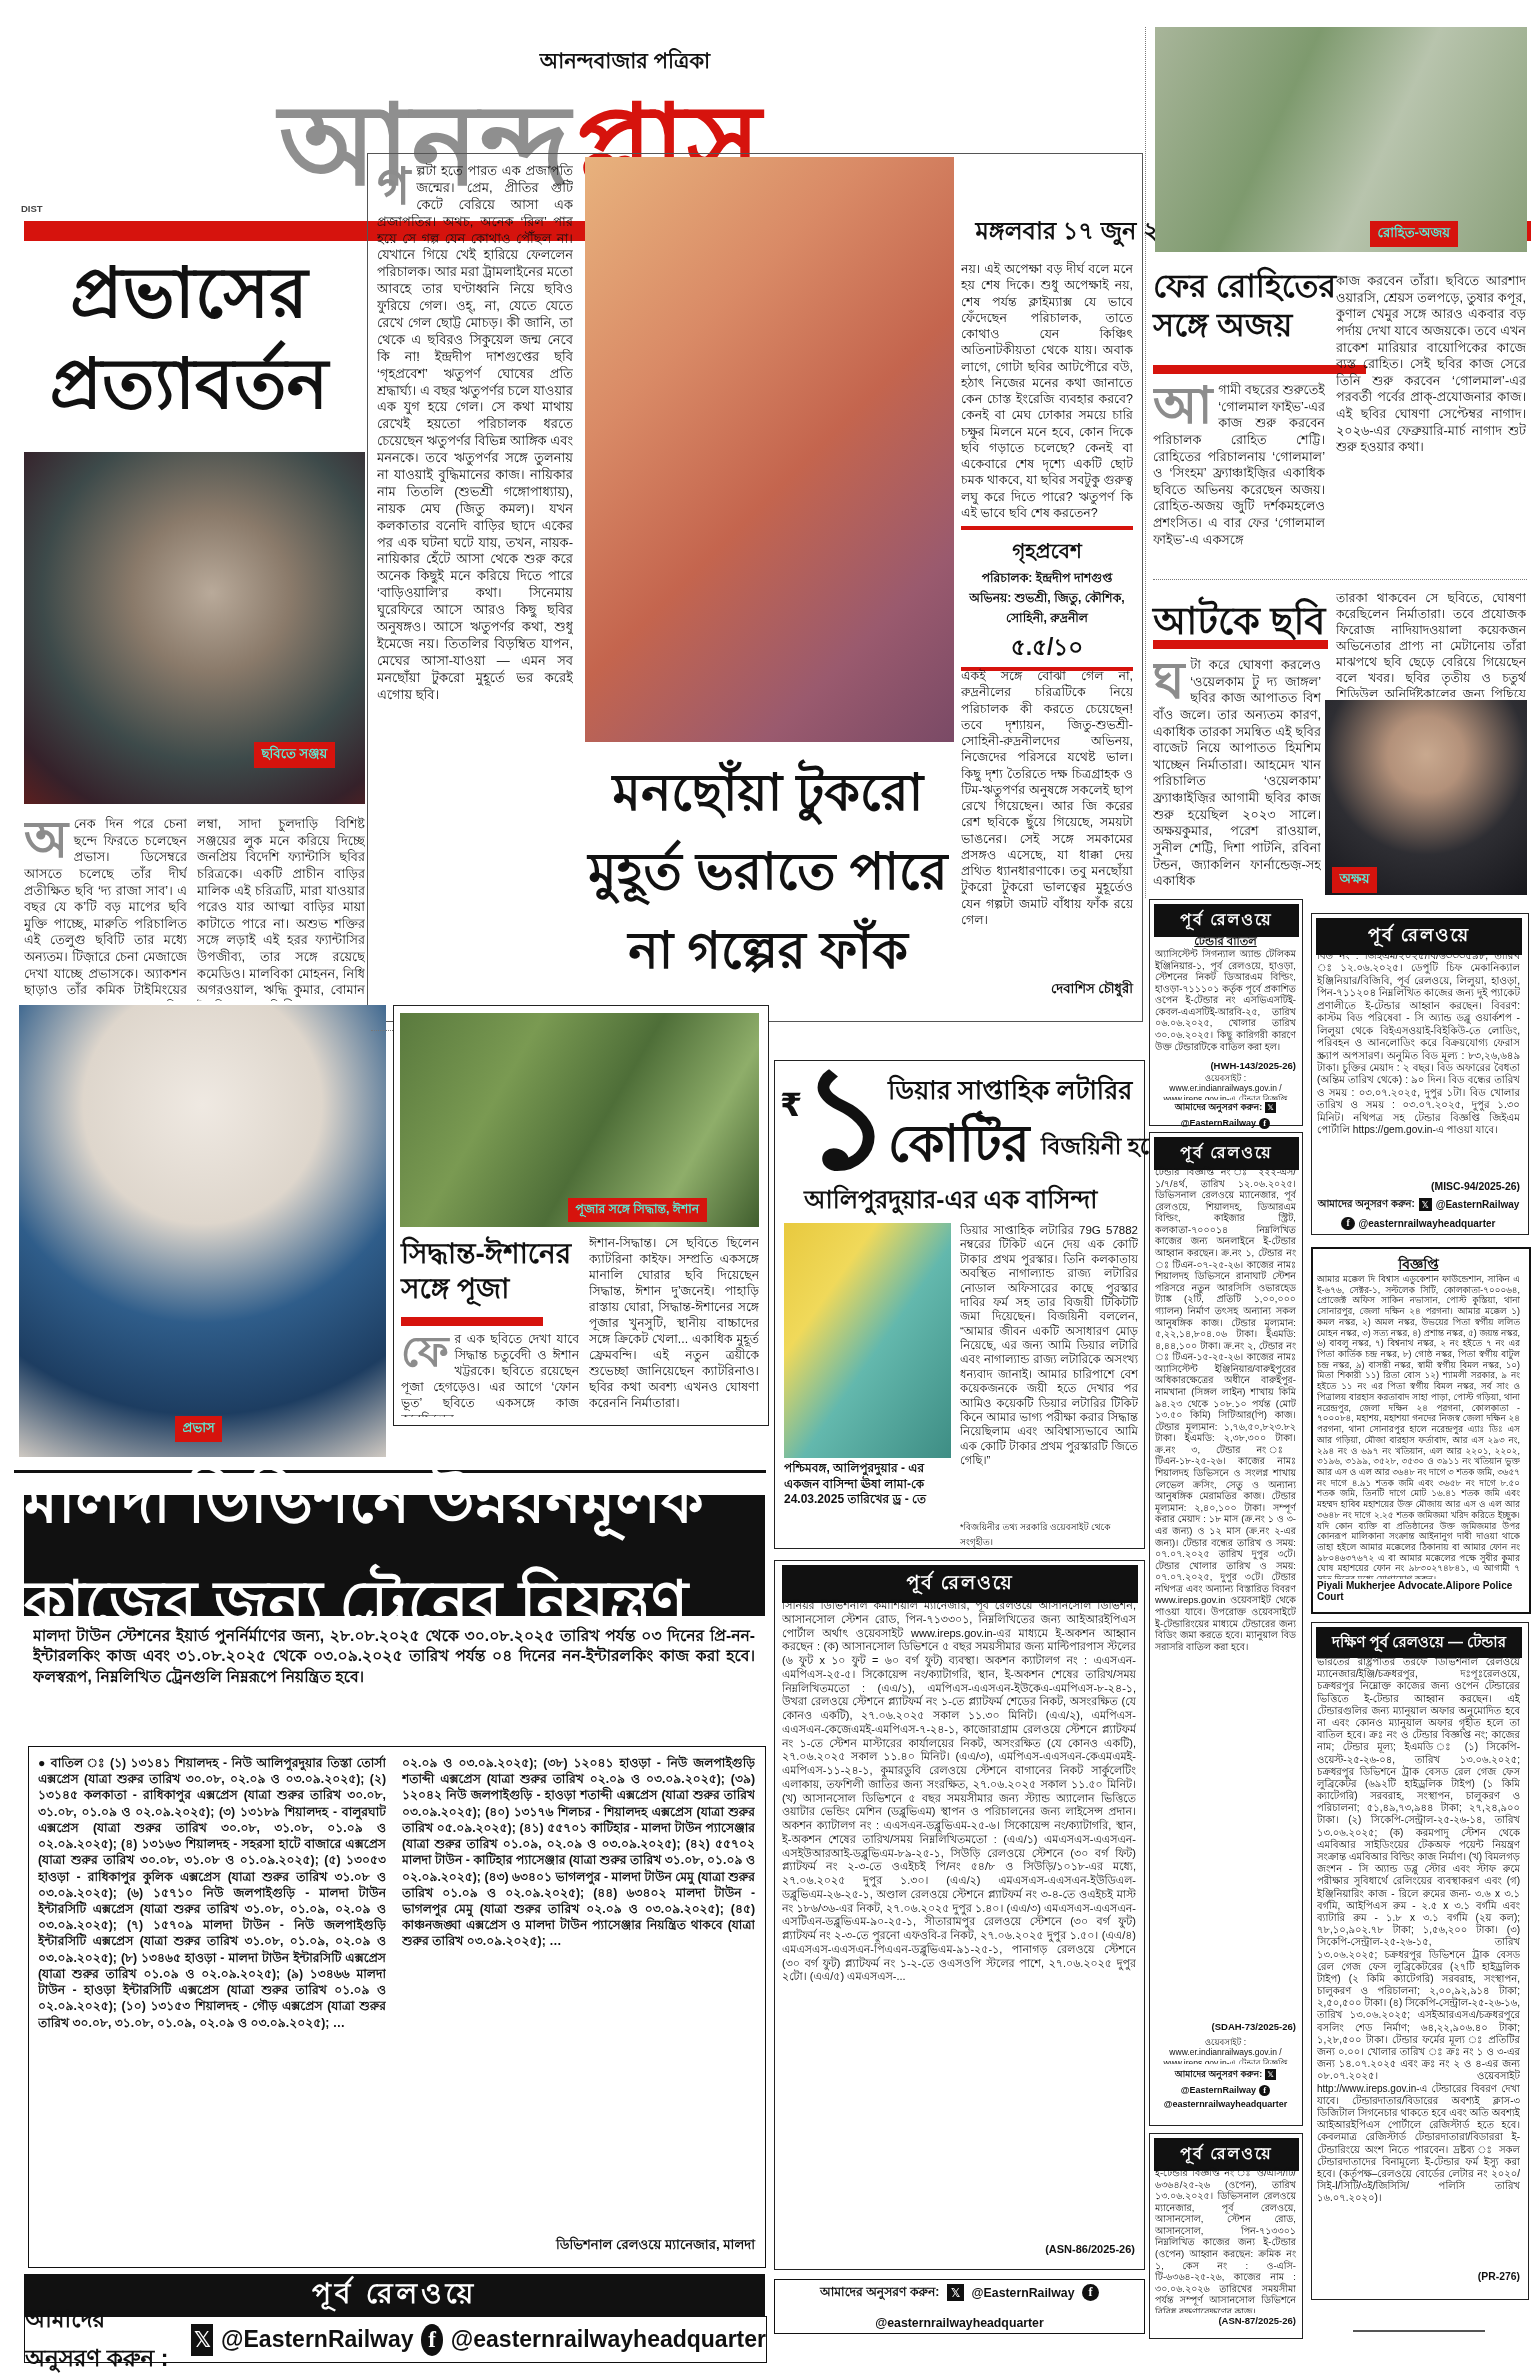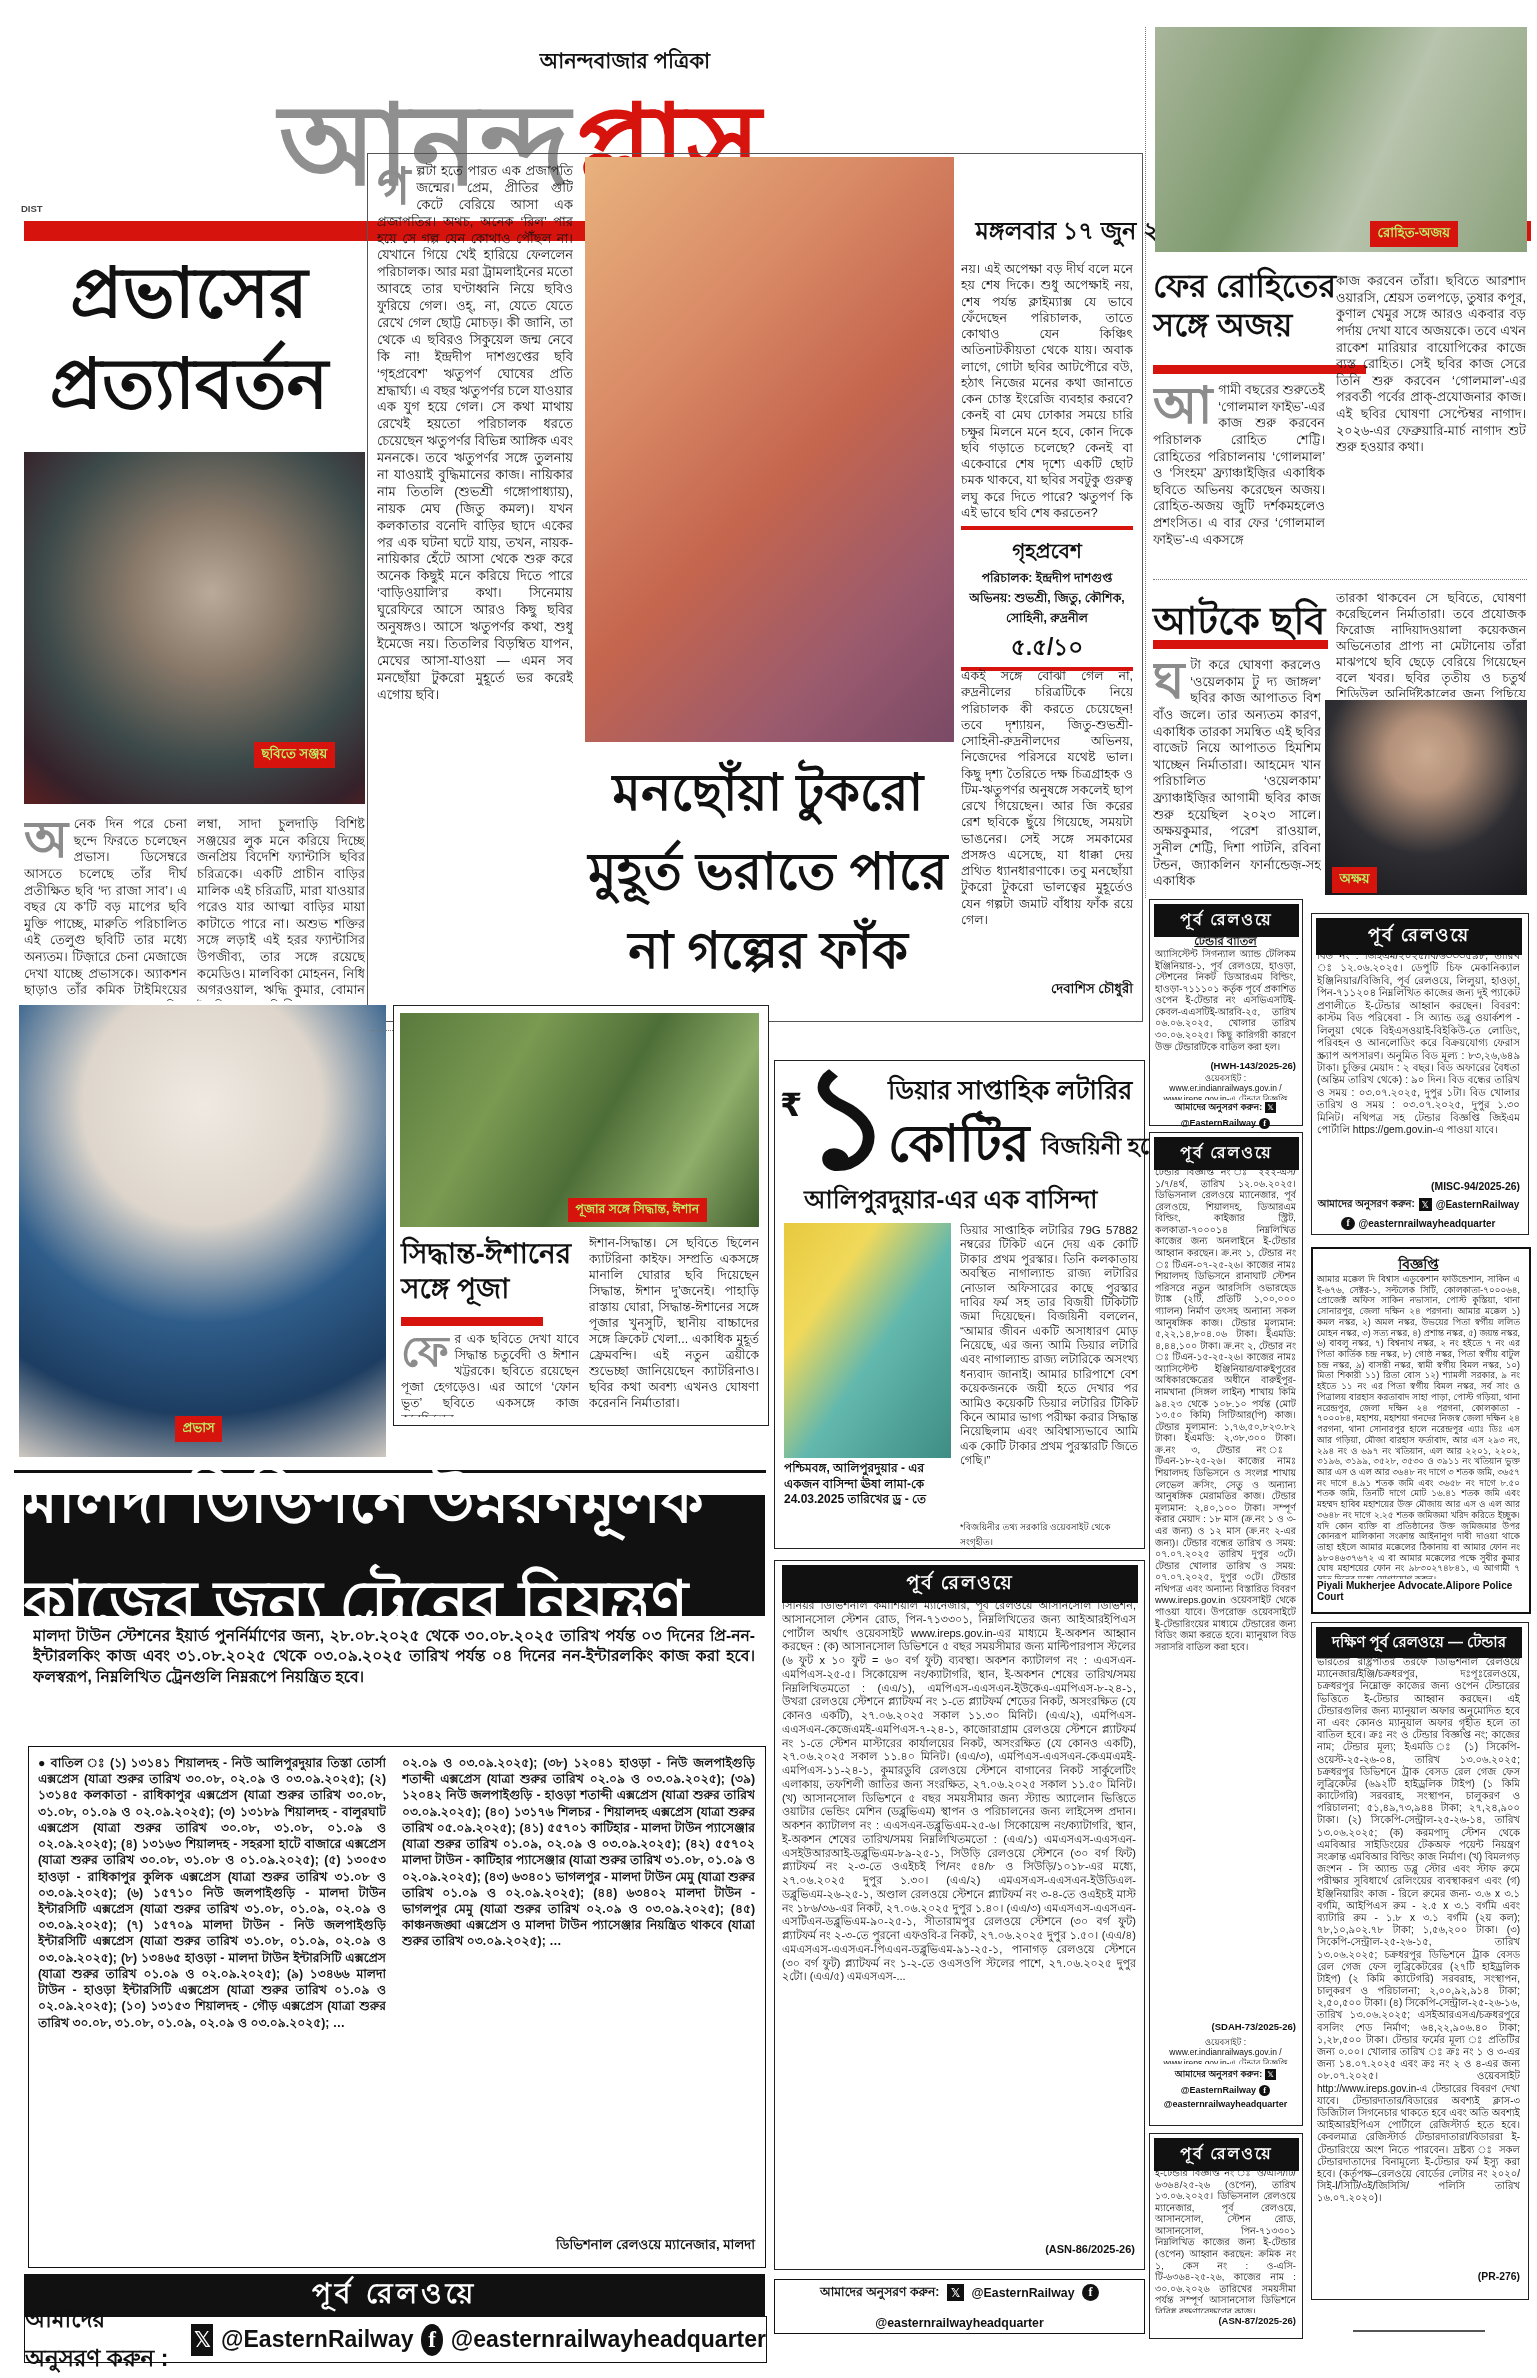--- a/index.html
+++ b/index.html
@@ -4,21 +4,21 @@
 <style>
   html,body{margin:0;padding:0;background:#e8e8e8;}
   #page{position:relative;width:1538px;height:2378px;background:#ffffff;overflow:hidden;
         font-family:"Liberation Sans","DejaVu Sans",sans-serif;color:#111;}
   .abs{position:absolute;}
   .body-txt{font-size:12.8px;line-height:1.3;text-align:justify;overflow:hidden;}
   .sm-txt{font-size:10.4px;line-height:1.25;text-align:justify;overflow:hidden;}
   .xs-txt{font-size:9.5px;line-height:1.22;text-align:justify;overflow:hidden;}
   .dropcap{float:left;font-size:51px;line-height:.85;font-weight:bold;color:#8c8c8c;margin:1.9px 5.7px 0 0;}
   .photo{background:#c9c2b8;overflow:hidden;}
-  .cap{background:#d6130d;color:#bef264;font-weight:bold;font-size:13.2px;padding:1.9px 7.6px;white-space:nowrap;}
+  .cap{background:#d6130d;color:#5eead4;font-weight:bold;font-size:13.2px;padding:1.9px 7.6px;white-space:nowrap;}
   .rule-red{background:#d6130d;}
   .blackbar{background:#111;color:#fff;display:flex;align-items:center;justify-content:center;font-weight:bold;}
   .boxed{border:1.9px solid #222;background:#fff;}
   .notice-hdr{border:1.9px solid #111;background:#111;color:#fff;text-align:center;font-weight:bold;
               font-size:21px;letter-spacing:1.9px;padding:1.9px 0;}
   .dot-v{border-left:1.9px dotted #777;}
   .dot-h{border-top:1.9px dotted #777;}
   .follow{display:flex;align-items:center;justify-content:center;gap:7.6px;font-weight:bold;}
   .xicon{display:inline-flex;width:24.6px;height:24.6px;background:#111;color:#fff;align-items:center;justify-content:center;
          font-weight:bold;font-size:16px;}

